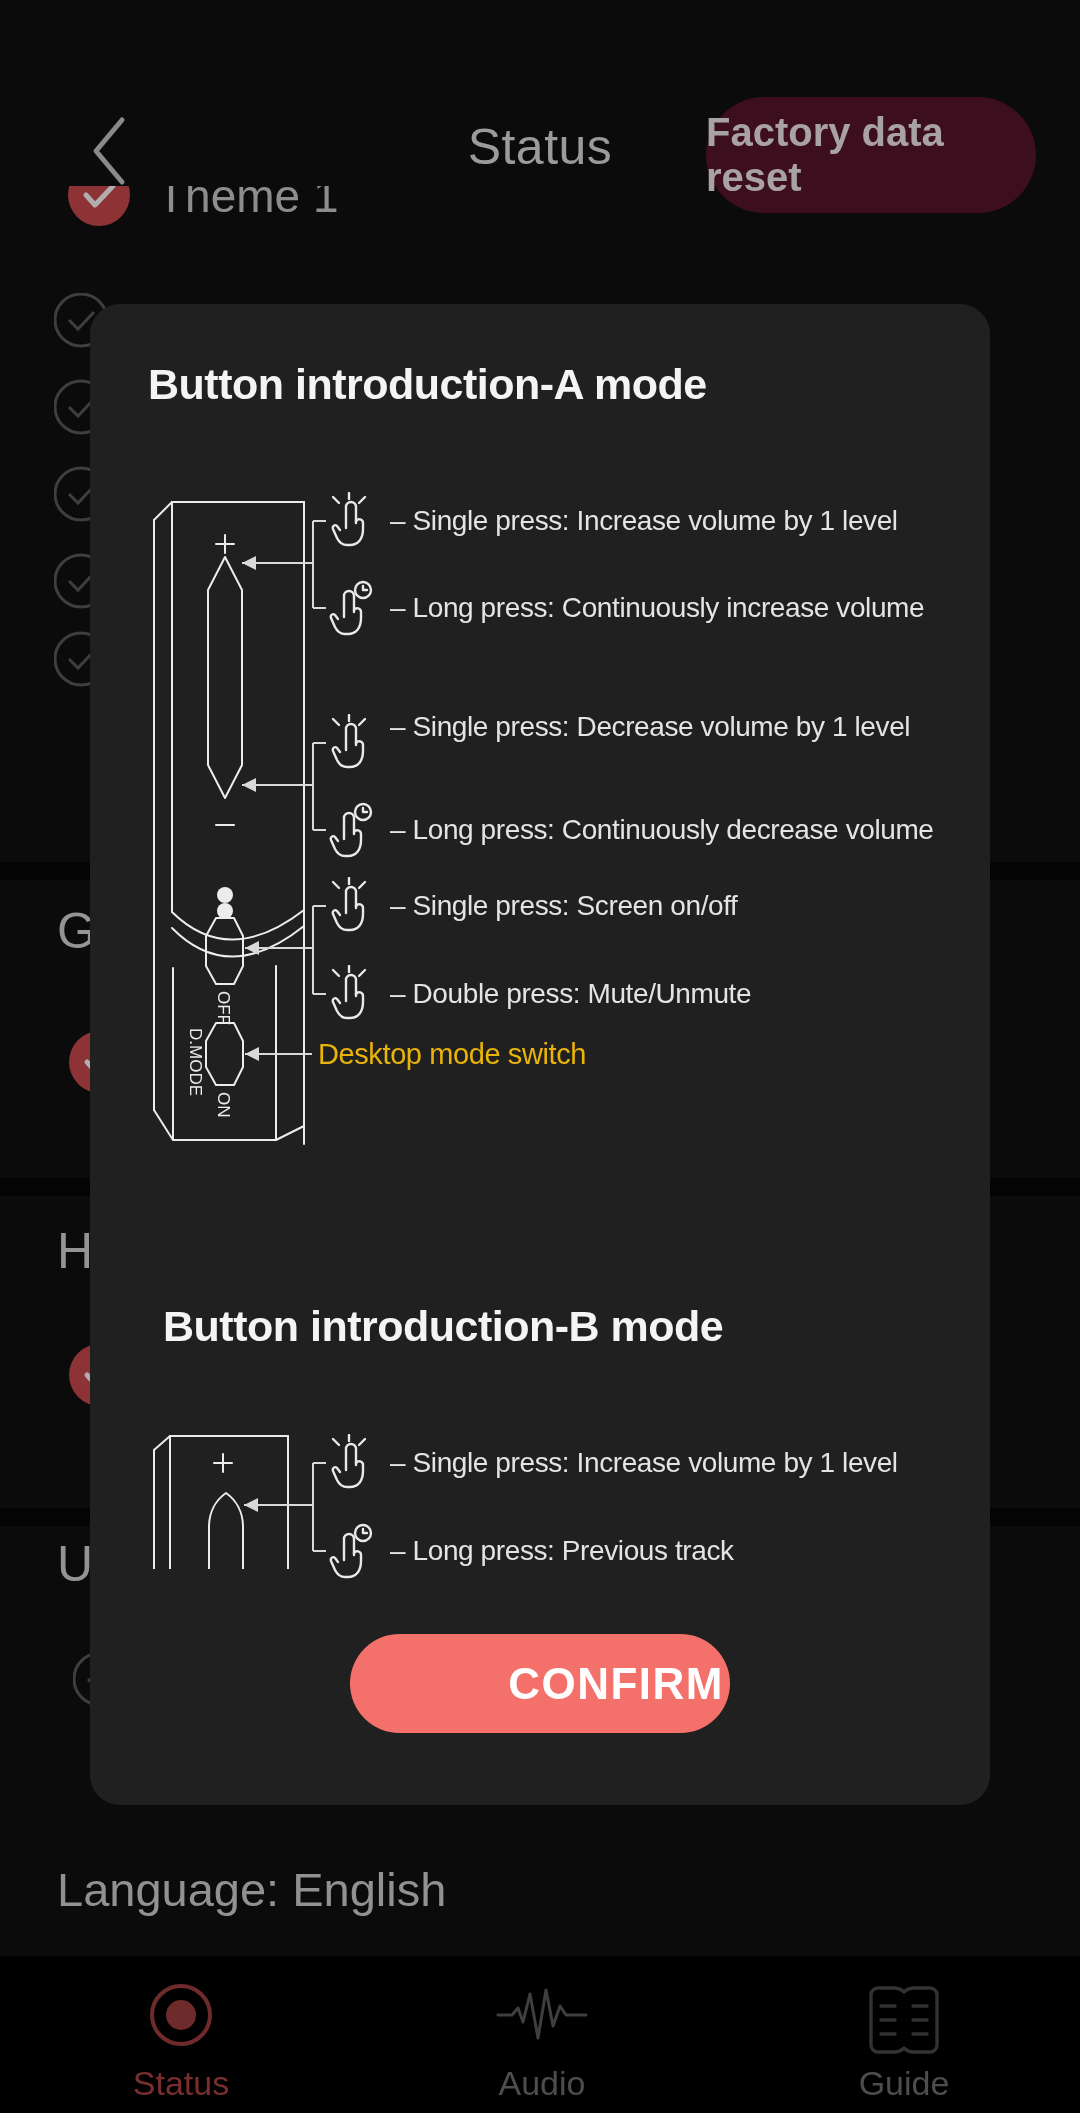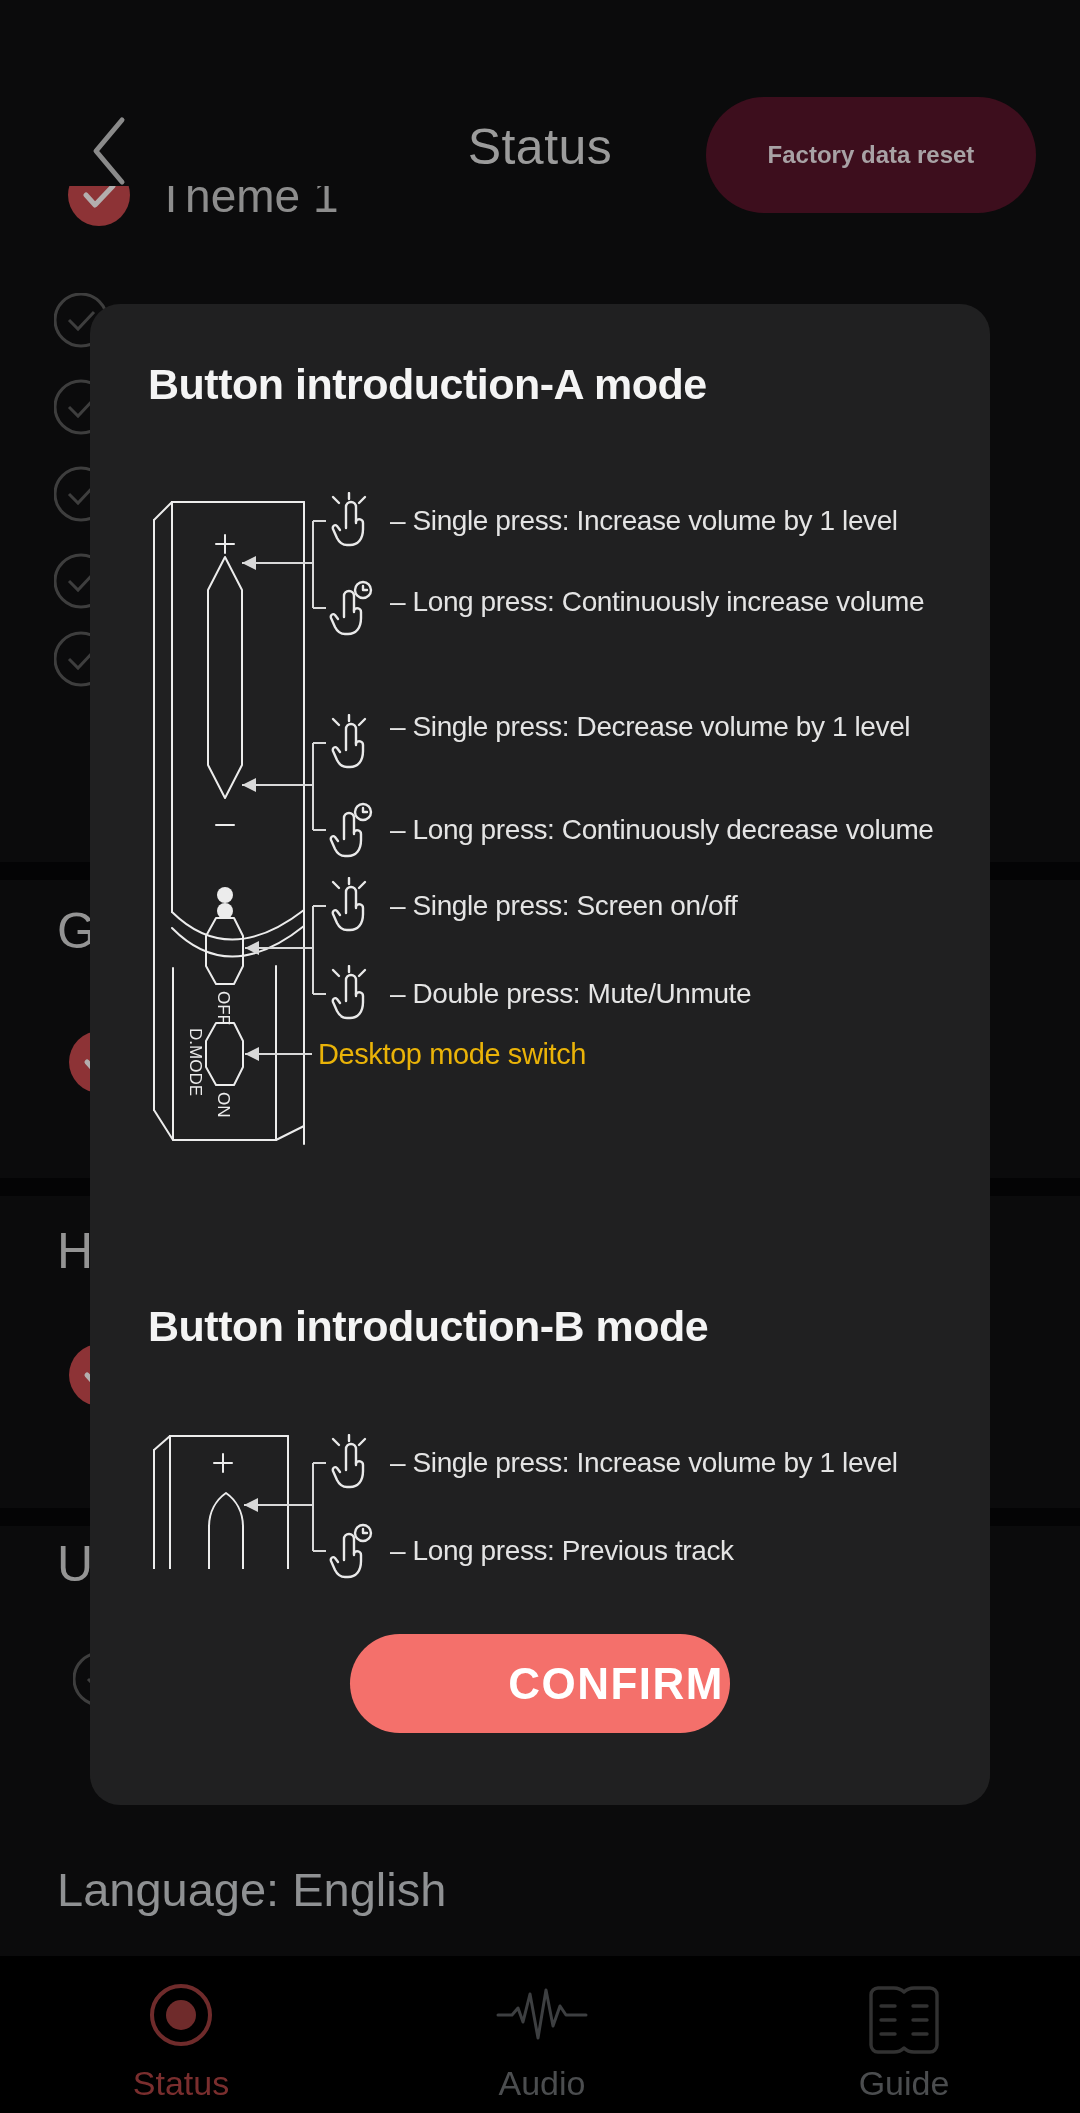--- a/index.html
+++ b/index.html
@@ -10,21 +10,21 @@
   
   .band{position:absolute;left:0;width:1080px;background:#0b0b0c;}
   .divider{position:absolute;left:0;width:1080px;background:#040405;}
 
   
   .back-btn{position:absolute;left:84px;top:112px;width:52px;height:78px;}
   .page-title{position:absolute;left:0;top:118px;width:1080px;text-align:center;
     font-size:50px;color:#9b9b9b;letter-spacing:0.5px;}
   .reset-pill{position:absolute;left:706px;top:97px;width:330px;height:116px;
     background:#3d0e1d;border-radius:58px;display:flex;align-items:center;justify-content:center;}
-  .reset-pill span{font-size:24px;font-weight:600;color:#a8a2a5;}
+  .reset-pill span{font-size:40px;font-weight:600;color:#a8a2a5;}
 
   
   .theme-clip{position:absolute;left:60px;top:186px;width:520px;height:90px;overflow:hidden;}
   .theme-check{position:absolute;left:8px;top:-22px;width:62px;height:62px;}
   .theme-label{position:absolute;left:97px;top:-16px;font-size:46px;line-height:52px;color:#8d8d8d;}
 
   
   .bg-letter{position:absolute;left:57px;font-size:50px;color:#949494;z-index:1;}
   .bg-circle{position:absolute;z-index:1;}
   .lang-label{position:absolute;left:57px;top:1862px;font-size:47px;color:#8f9193;z-index:1;}
@@ -206,21 +206,21 @@
     <div class="anno-text" style="top:188px;">– Single press: Increase volume by 1 level</div>
 
     <svg class="anno-icon" style="top:275px;" viewBox="0 0 62 62">
       <g fill="none" stroke="#e9e9e9" stroke-width="2.4" stroke-linecap="round" stroke-linejoin="round">
         <path d="M22 38 V17 a5 5 0 0 1 10 0 v16"></path>
         <path d="M32 31 c2 -3 7 -2 7 2 v6 c0 10 -5 16 -13 16 h-3 c-5 0 -8 -3 -10 -7 l-4 -9 c-1 -3 2 -5 4 -3 l3 4"></path>
         <circle cx="41" cy="11" r="8"></circle>
           <path d="M41 7 V11 H45"></path>
       </g>
     </svg>
-    <div class="anno-text" style="top:269px;text-align:right;">– Long press: Continuously increase volume</div>
+    <div class="anno-text" style="top:275px;text-align:right;">– Long press: Continuously increase volume</div>
 
     <svg class="anno-icon" style="top:410px;" viewBox="0 0 62 62">
       <g fill="none" stroke="#e9e9e9" stroke-width="2.4" stroke-linecap="round" stroke-linejoin="round">
         <path d="M24 36 V15 a5 5 0 0 1 10 0 v16"></path>
         <path d="M34 29 c2 -3 7 -2 7 2 v6 c0 10 -5 16 -13 16 h-3 c-5 0 -8 -3 -10 -7 l-4 -9 c-1 -3 2 -5 4 -3 l3 4"></path>
         <path d="M17 11 L11 5"></path>
           <path d="M27 7 V1"></path>
           <path d="M37 11 L43 5"></path>
       </g>
     </svg>
@@ -253,21 +253,21 @@
         <path d="M34 29 c2 -3 7 -2 7 2 v6 c0 10 -5 16 -13 16 h-3 c-5 0 -8 -3 -10 -7 l-4 -9 c-1 -3 2 -5 4 -3 l3 4"></path>
         <path d="M17 11 L11 5"></path>
           <path d="M27 7 V1"></path>
           <path d="M37 11 L43 5"></path>
       </g>
     </svg>
     <div class="anno-text" style="top:661px;">– Double press: Mute/Unmute</div>
 
     <div class="switch-text" style="top:721px;">Desktop mode switch</div>
 
-    <div class="modal-heading" style="top:998px;">Button introduction-B mode</div>
+    <div class="modal-heading" style="top:998px;margin-left:15px;">Button introduction-B mode</div>
 
     <svg class="anno-icon" style="top:1130px;" viewBox="0 0 62 62">
       <g fill="none" stroke="#e9e9e9" stroke-width="2.4" stroke-linecap="round" stroke-linejoin="round">
         <path d="M24 36 V15 a5 5 0 0 1 10 0 v16"></path>
         <path d="M34 29 c2 -3 7 -2 7 2 v6 c0 10 -5 16 -13 16 h-3 c-5 0 -8 -3 -10 -7 l-4 -9 c-1 -3 2 -5 4 -3 l3 4"></path>
         <path d="M17 11 L11 5"></path>
           <path d="M27 7 V1"></path>
           <path d="M37 11 L43 5"></path>
       </g>
     </svg>

